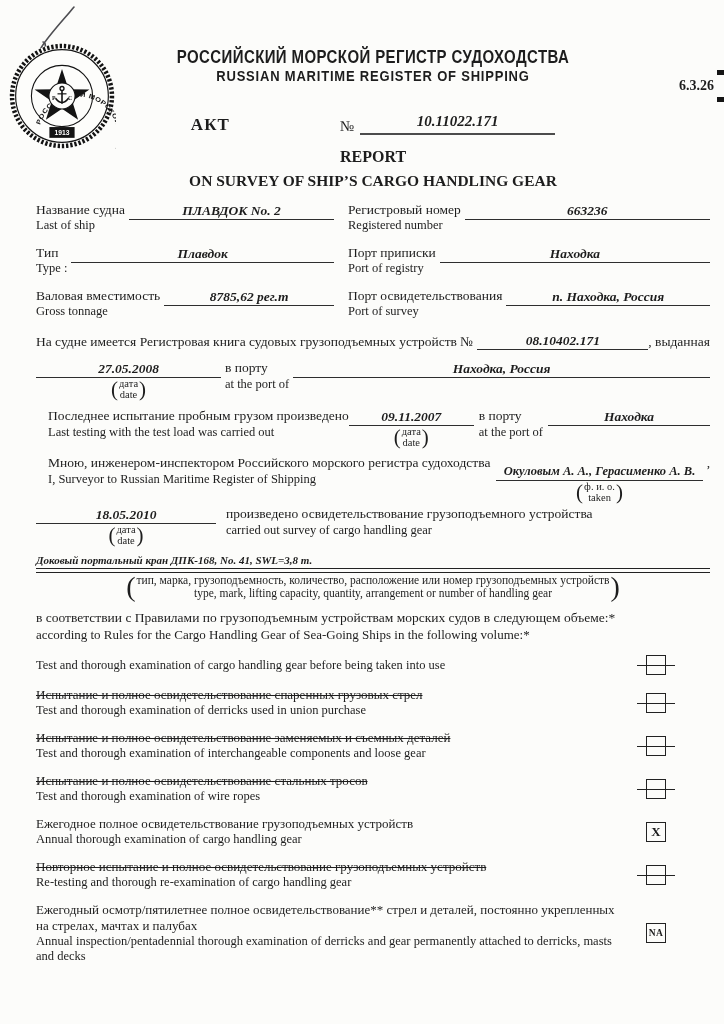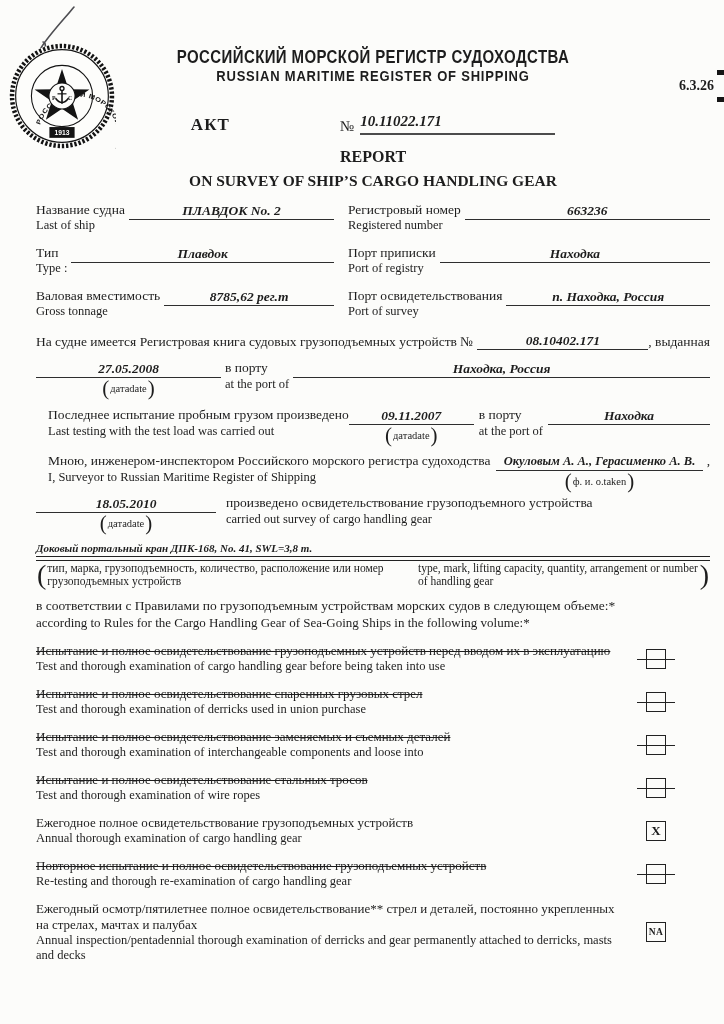--- a/index.html
+++ b/index.html
@@ -16,21 +16,21 @@
   .org-en{font-size:13px;letter-spacing:.8px;margin-top:3px;transform:scaleY(1.18);}
   .form-code{position:absolute;right:10px;top:78px;font-weight:700;font-size:14px;}
   .logo{position:absolute;left:8px;top:42px;width:108px;height:108px;}
   .checkmark{position:absolute;left:30px;top:4px;width:80px;height:52px;}
   .artifact{position:absolute;background:#151515;}
 
   .akt-line{display:flex;justify-content:center;align-items:flex-end;margin-top:30px;}
   .akt-word{font-weight:700;font-size:17px;letter-spacing:1px;}
   .akt-gap{width:110px;}
   .no-sign{font-size:15px;margin-right:6px;}
-  .akt-no{width:195px;border-bottom:2.6px solid #4c4c4c;
+  .akt-no{width:195px;border-bottom:2.6px solid #4c4c4c;text-align:center;
           font-style:italic;font-weight:700;font-size:15px;height:20px;}
   .title-ru2{text-align:center;font-weight:700;font-size:19.5px;letter-spacing:.2px;margin-top:5px;}
   .report1{text-align:center;font-weight:700;font-size:16px;margin-top:13px;}
   .report2{text-align:center;font-weight:700;font-size:15.5px;margin-top:6px;}
 
   
   .ru-l{font-size:13.5px;line-height:17px;white-space:nowrap;}
   .en-l{font-size:12.5px;line-height:15px;white-space:nowrap;}
   .val{height:18px;line-height:19px;border-bottom:1.3px solid #2e2e2e;text-align:center;
        font-style:italic;font-weight:700;font-size:13.5px;white-space:nowrap;}
@@ -43,21 +43,21 @@
 
   .bil-line1{display:flex;align-items:flex-end;font-size:13.5px;margin-top:12px;}
   .bil-line1 .txt{white-space:nowrap;}
   .bil-line1 .val{flex:1;margin-left:4px;}
   .bil-line2{display:flex;justify-content:space-between;font-size:12.5px;margin-top:1px;}
 
   .cols{display:flex;margin-top:9px;}
   .col{display:flex;flex-direction:column;min-width:0;}
   .pnote{display:flex;align-items:center;justify-content:center;font-size:10.5px;line-height:11px;margin-top:0px;}
   .pnote .paren{font-size:21px;font-weight:400;line-height:21px;margin:0 1px;}
-  .pnote .stack{display:flex;flex-direction:row;align-items:center;}
+  .pnote .stack{display:flex;flex-direction:column;align-items:center;}
 
   .gear-block{margin-top:8px;}
   .gear-line{font-size:11px;font-weight:700;font-style:italic;line-height:13px;}
   .dbl-rule{height:3px;border-top:1.6px solid #222;border-bottom:1px solid #222;margin-top:1px;}
   .gear-note{display:flex;justify-content:center;margin-top:1px;}
   .gear-note .paren{font-size:28px;line-height:26px;}
   .gear-note .stack{font-size:11.5px;line-height:13px;align-items:center;}
 
   .scope{margin-top:9px;}
   .scope .ru-l,.scope .en-l{white-space:normal;}
@@ -245,21 +245,21 @@
         <div class="val">Находка</div>
       </div>
     </div>
 
     <div class="cols" style="margin-top:6px;padding-left:12px;">
       <div class="col">
         <span class="ru-l" style="line-height:18px;">Мною, инженером-инспектором Российского морского регистра судоходства</span>
         <span class="en-l">I, Surveyor to Russian Maritime Register of Shipping</span>
       </div>
       <div class="col" style="flex:1;margin-left:6px;">
-        <div class="val" style="font-size:12.5px;">Окуловым А. А., Герасименко А. В.</div>
+        <div class="val" style="font-size:12.5px;margin-top:8px;">Окуловым А. А., Герасименко А. В.</div>
         <div class="pnote">
           <span class="paren">(</span>
           <span class="stack">
             <span>ф. и. о.</span>
             <span>taken</span>
           </span>
           <span class="paren">)</span>
         </div>
       </div>
       <div class="col" style="margin-left:4px;">
@@ -299,40 +299,39 @@
     </div>
 
     <div class="scope">
       <div class="ru-l">в соответствии с Правилами по грузоподъемным устройствам морских судов в следующем объеме:*</div>
       <div class="ru-l" style="font-size:13px;">according to Rules for the Cargo Handling Gear of Sea-Going Ships in the following volume:*</div>
     </div>
 
     <div id="checklist">
         <div class="chk-row">
           <div class="chk-text">
-            <div class="chk-ru"><span class="struck">Испытание и полное освидетельствование грузоподъемных устройств перед вводом их в эксплуатацию</span></div>
             <div class="chk-en">Test and thorough examination of cargo handling gear before being taken into use</div>
           </div>
           <div class="chk-boxcol">
             <div class="chk-box dash"></div>
           </div>
         </div>
         <div class="chk-row">
           <div class="chk-text">
             <div class="chk-ru"><span class="struck">Испытание и полное освидетельствование спаренных грузовых стрел</span></div>
             <div class="chk-en">Test and thorough examination of derricks used in union purchase</div>
           </div>
           <div class="chk-boxcol">
             <div class="chk-box dash"></div>
           </div>
         </div>
         <div class="chk-row">
           <div class="chk-text">
             <div class="chk-ru"><span class="struck">Испытание и полное освидетельствование заменяемых и съемных деталей</span></div>
-            <div class="chk-en">Test and thorough examination of interchangeable components and loose into</div>
+            <div class="chk-en">Test and thorough examination of interchangeable components and loose gear</div>
           </div>
           <div class="chk-boxcol">
             <div class="chk-box dash"></div>
           </div>
         </div>
         <div class="chk-row">
           <div class="chk-text">
             <div class="chk-ru"><span class="struck">Испытание и полное освидетельствование стальных тросов</span></div>
             <div class="chk-en">Test and thorough examination of wire ropes</div>
           </div>

